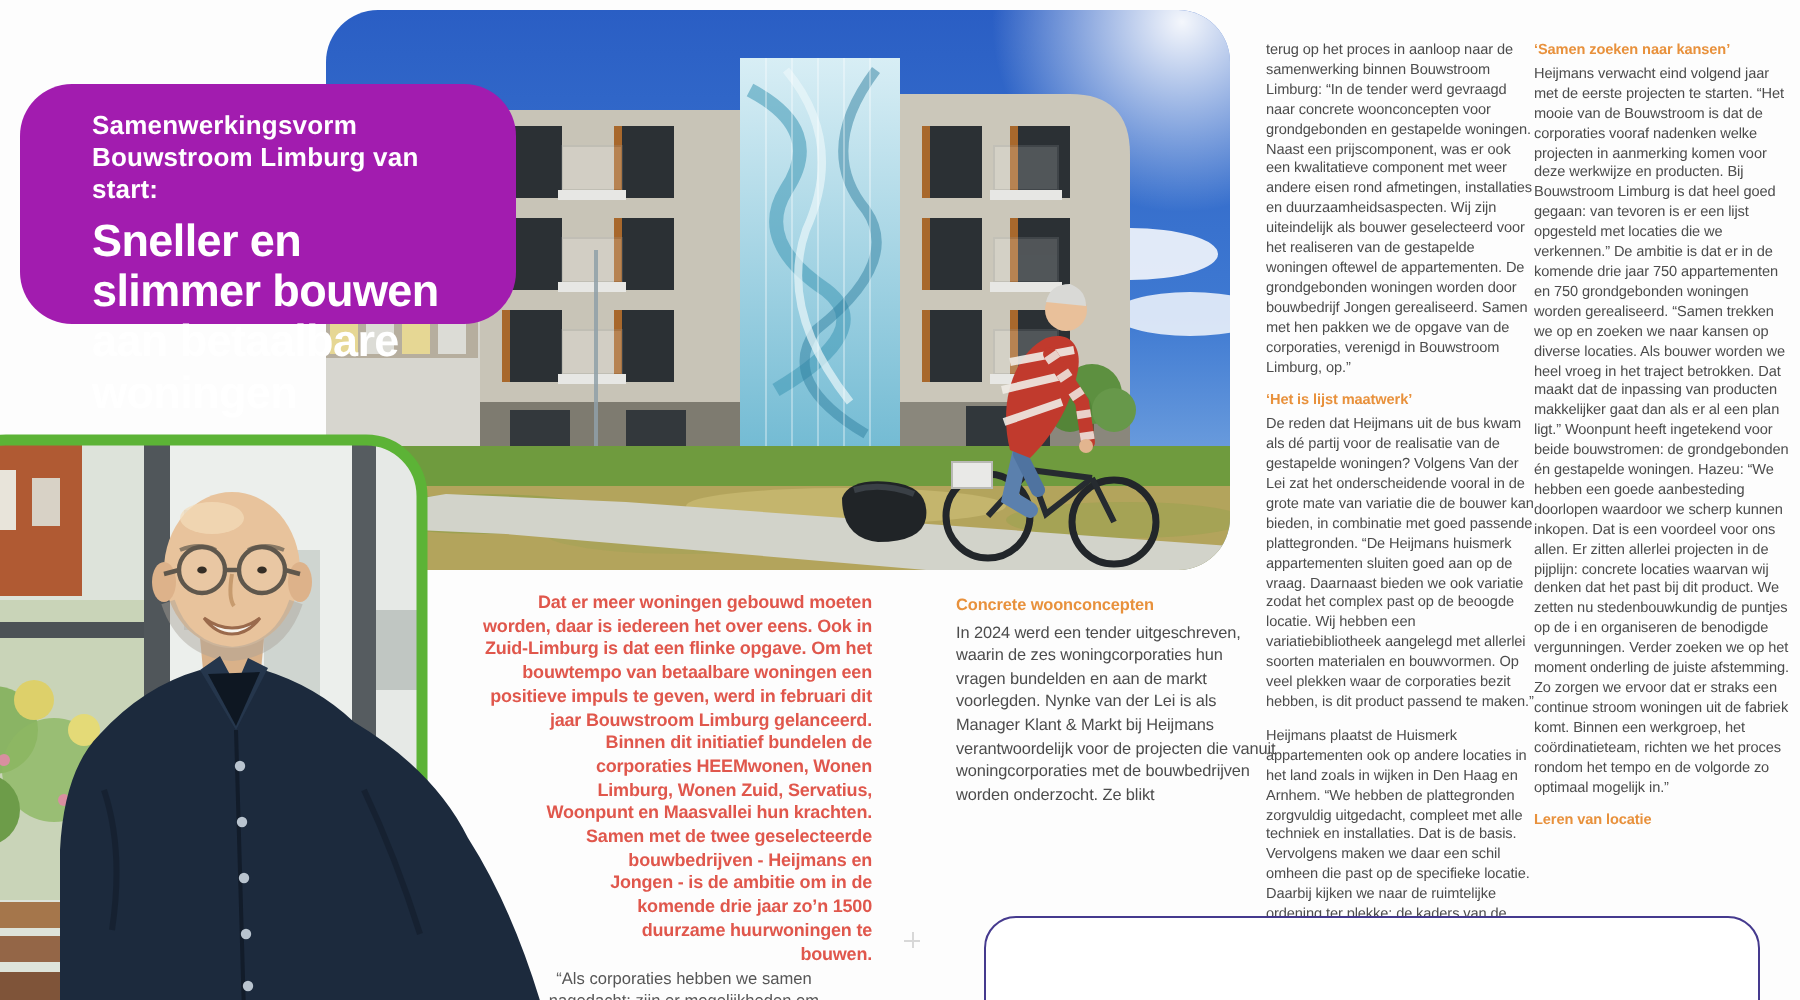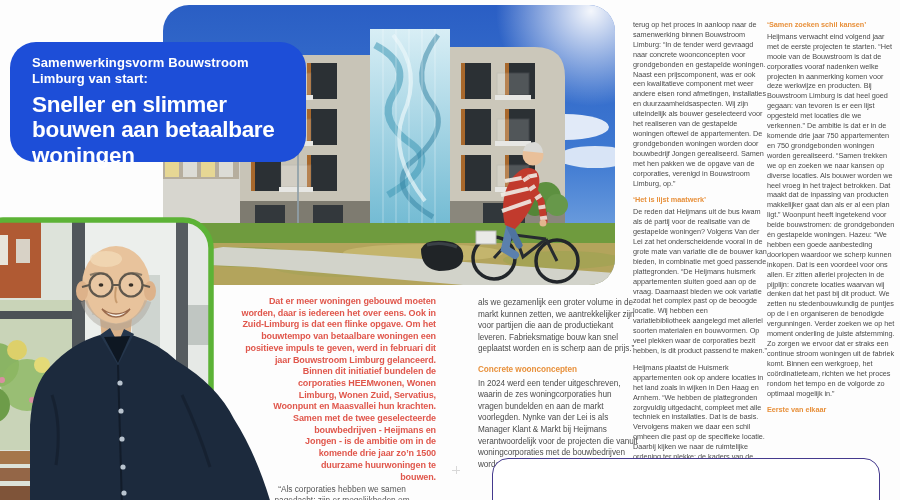--- a/index.html
+++ b/index.html
@@ -3,22 +3,22 @@
 <meta charset="utf-8">
 <style>
   html,body{margin:0;padding:0;background:#ffffff;}
   .page{position:relative;width:900px;height:500px;overflow:hidden;background:#fdfdfd;
         font-family:"Liberation Sans","DejaVu Sans",sans-serif;}
 
   .building-photo{position:absolute;left:163px;top:5px;width:452px;height:280px;
         border-radius:26px;overflow:hidden;z-index:1;}
   .portrait-photo{position:absolute;left:-28px;top:215px;width:320px;height:292px;z-index:6;}
 
-  .title-card{position:absolute;left:10px;top:42px;width:296px;height:120px;background:#1d4ed8;
-        border-radius:26px;color:#ffffff;padding:13px 20px 0 22px;box-sizing:border-box;z-index:5;}
+  .title-card{position:absolute;left:10px;top:42px;width:248px;height:120px;background:#a21caf;
+        border-radius:26px;color:#ffffff;padding:13px 20px 0 36px;box-sizing:border-box;z-index:5;}
   .kicker{font-size:13px;font-weight:700;line-height:1.22;letter-spacing:.1px;}
   .headline{font-size:22.5px;font-weight:800;line-height:1.13;margin:5px 0 0;letter-spacing:-.3px;}
 
   .intro{position:absolute;left:224px;top:296px;width:212px;color:#e0574c;font-weight:700;
         font-size:9px;line-height:11.7px;text-align:right;white-space:pre-line;z-index:4;letter-spacing:-.1px;}
   .intro-quote{position:absolute;left:244px;top:484px;width:196px;color:#565656;font-size:8.3px;
         line-height:10.5px;text-align:center;white-space:pre-line;z-index:7;}
 
   .col{position:absolute;top:20px;color:#4c4c4c;font-size:7.3px;line-height:9.9px;letter-spacing:-.05px;}
   .col-middle{left:478px;top:297px;width:160px;height:150px;font-size:8.2px;line-height:11.6px;}
@@ -271,34 +271,33 @@
 Samen met de twee geselecteerde
 bouwbedrijven - Heijmans en
 Jongen - is de ambitie om in de
 komende drie jaar zo’n 1500
 duurzame huurwoningen te
 bouwen.</div>
   <div class="intro-quote">“Als corporaties hebben we samen
 nagedacht: zijn er mogelijkheden om</div>
 
   <div class="col col-middle">
-      <div class="col-p">als we gezamenlijk een groter volume in de markt kunnen zetten, we aantrekkelijker zijn voor partijen die aan de productiekant leveren. Fabrieksmatige bouw kan snel geplaatst worden en is scherp aan de prijs.”</div>
       <div class="col-heading">Concrete woonconcepten</div>
       <div class="col-p">In 2024 werd een tender uitgeschreven, waarin de zes woningcorporaties hun vragen bundelden en aan de markt voorlegden. Nynke van der Lei is als Manager Klant &amp; Markt bij Heijmans verantwoordelijk voor de projecten die vanuit woningcorporaties met de bouwbedrijven worden onderzocht. Ze blikt</div>
     </div>
   <div class="col col-a">
       <div class="col-p">terug op het proces in aanloop naar de samenwerking binnen Bouwstroom Limburg: “In de tender werd gevraagd naar concrete woonconcepten voor grondgebonden en gestapelde woningen. Naast een prijscomponent, was er ook een kwalitatieve component met weer andere eisen rond afmetingen, installaties en duurzaamheidsaspecten. Wij zijn uiteindelijk als bouwer geselecteerd voor het realiseren van de gestapelde woningen oftewel de appartementen. De grondgebonden woningen worden door bouwbedrijf Jongen gerealiseerd. Samen met hen pakken we de opgave van de corporaties, verenigd in Bouwstroom Limburg, op.”</div>
       <div class="col-heading">‘Het is lijst maatwerk’</div>
       <div class="col-p">De reden dat Heijmans uit de bus kwam als dé partij voor de realisatie van de gestapelde woningen? Volgens Van der Lei zat het onderscheidende vooral in de grote mate van variatie die de bouwer kan bieden, in combinatie met goed passende plattegronden. “De Heijmans huismerk appartementen sluiten goed aan op de vraag. Daarnaast bieden we ook variatie zodat het complex past op de beoogde locatie. Wij hebben een variatiebibliotheek aangelegd met allerlei soorten materialen en bouwvormen. Op veel plekken waar de corporaties bezit hebben, is dit product passend te maken.”</div>
       <div class="col-p">Heijmans plaatst de Huismerk appartementen ook op andere locaties in het land zoals in wijken in Den Haag en Arnhem. “We hebben de plattegronden zorgvuldig uitgedacht, compleet met alle techniek en installaties. Dat is de basis. Vervolgens maken we daar een schil omheen die past op de specifieke locatie. Daarbij kijken we naar de ruimtelijke ordening ter plekke: de kaders van de gemeente, het bestem-</div>
     </div>
   <div class="col col-b">
-      <div class="col-heading">‘Samen zoeken schil kansen’</div>
+      <div class="col-heading">‘Samen zoeken naar kansen’</div>
       <div class="col-p">Heijmans verwacht eind volgend jaar met de eerste projecten te starten. “Het mooie van de Bouwstroom is dat de corporaties vooraf nadenken welke projecten in aanmerking komen voor deze werkwijze en producten. Bij Bouwstroom Limburg is dat heel goed gegaan: van tevoren is er een lijst opgesteld met locaties die we verkennen.” De ambitie is dat er in de komende drie jaar 750 appartementen en 750 grondgebonden woningen worden gerealiseerd. “Samen trekken we op en zoeken we naar kansen op diverse locaties. Als bouwer worden we heel vroeg in het traject betrokken. Dat maakt dat de inpassing van producten makkelijker gaat dan als er al een plan ligt.” Woonpunt heeft ingetekend voor beide bouwstromen: de grondgebonden én gestapelde woningen. Hazeu: “We hebben een goede aanbesteding doorlopen waardoor we scherp kunnen inkopen. Dat is een voordeel voor ons allen. Er zitten allerlei projecten in de pijplijn: concrete locaties waarvan wij denken dat het past bij dit product. We zetten nu stedenbouwkundig de puntjes op de i en organiseren de benodigde vergunningen. Verder zoeken we op het moment onderling de juiste afstemming. Zo zorgen we ervoor dat er straks een continue stroom woningen uit de fabriek komt. Binnen een werkgroep, het coördinatieteam, richten we het proces rondom het tempo en de volgorde zo optimaal mogelijk in.”</div>
-      <div class="col-heading">Eerste van elkaar</div>
+      <div class="col-heading">Leren van locatie</div>
     </div>
 
   <aside class="project-box">
     <div class="box-title">Eerste project: Steenenkruis</div>
     <div class="box-body">Het project ‘Steenenkruis’ van HEEMwonen corporatie is begin 2026 het eerste project dat van start gaat.</div>
   </aside>
 
   <div class="print-mark"></div>
 </div>
 

